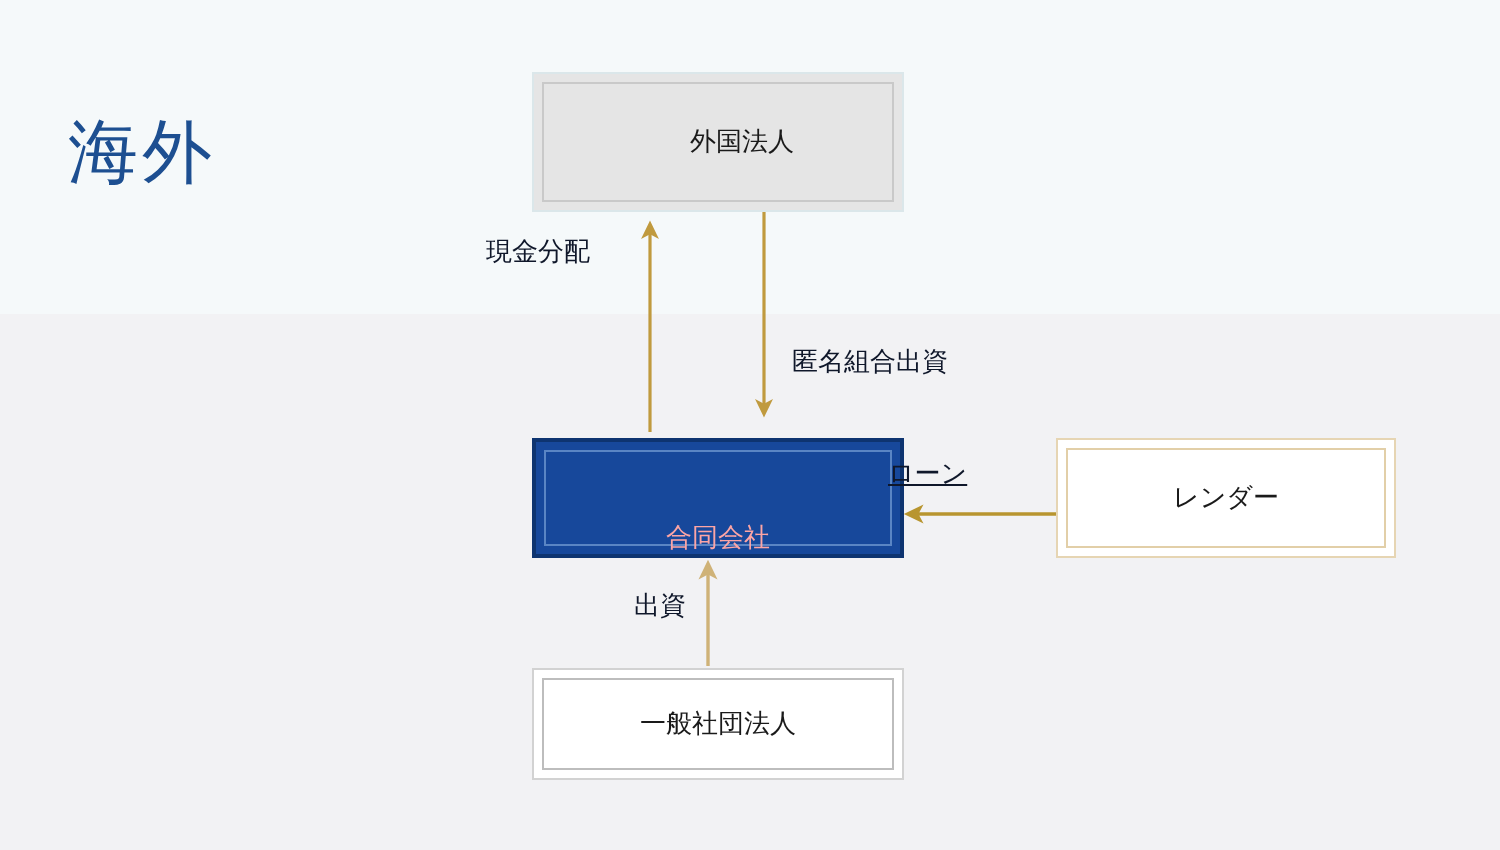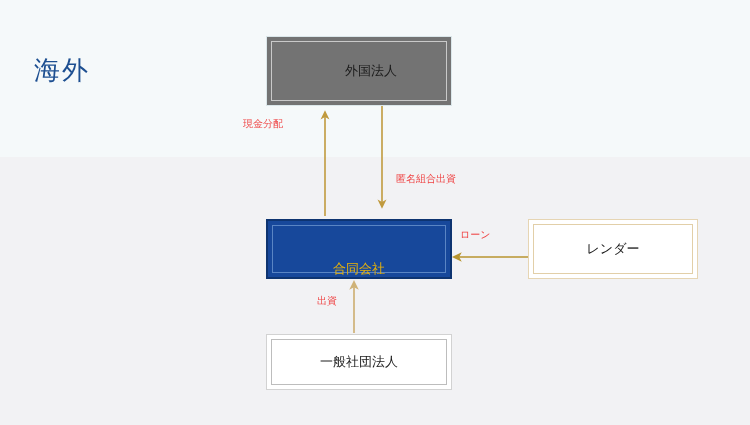--- a/index.html
+++ b/index.html
@@ -34,21 +34,21 @@
   .band-domestic {
     top: 157px;
     height: 268px;
     background: #f2f2f4;
   }
 
   
   .region-label {
     position: absolute;
     font-family: "Liberation Serif", "DejaVu Serif", serif;
-    font-size: 26px;
+    font-size: 35px;
     letter-spacing: 2px;
     color: #1d4f91;
     white-space: nowrap;
   }
   .region-overseas { left: 34px; top: 53px; }
   .region-domestic { left: 34px; top: 275px; }
 
   
   .node {
     position: absolute;
@@ -74,38 +74,38 @@
     z-index: 2;
     font-size: 13px;
   }
 
   
   .node-foreign {
     left: 266px;
     top: 36px;
     width: 186px;
     height: 70px;
-    background: #737373;
+    background: #e5e5e5;
     border: 1px solid #dbe7ea;
     padding-left: 24px;
   }
   .node-foreign .node-inner { border: 1px solid #c9c9c9; }
   .node-foreign .node-text { color: #1a1a1a; }
 
   
   .node-gk {
     left: 266px;
     top: 219px;
     width: 186px;
     height: 60px;
     background: #17489b;
     border: 2px solid #0e3470;
   }
   .node-gk .node-inner { border: 1px solid #5a85c4; }
-  .node-gk .node-text { color: #eab308; margin-top: 40px; }
+  .node-gk .node-text { color: #fca5a5; margin-top: 40px; }
 
   
   .node-lender {
     left: 528px;
     top: 219px;
     width: 170px;
     height: 60px;
     background: #ffffff;
     border: 1px solid #e6d5b3;
   }
@@ -130,27 +130,27 @@
     left: 0;
     top: 0;
     width: 750px;
     height: 425px;
     pointer-events: none;
   }
 
   
   .edge-label {
     position: absolute;
-    font-size: 10px;
-    color: #ef4444;
+    font-size: 13px;
+    color: #0f172a;
     white-space: nowrap;
   }
   .label-cash     { left: 243px; top: 117px; }
   .label-tk       { left: 396px; top: 172px; }
-  .label-loan     { left: 460px; top: 228px; }
+  .label-loan     { left: 444px; top: 228px; text-decoration: underline; }
   .label-shusshi  { left: 317px; top: 294px; }
 </style>
 </head>
 <body>
 
 <div id="diagram">
 
   <div class="band band-overseas"></div>
   <div class="band band-domestic"></div>
 

